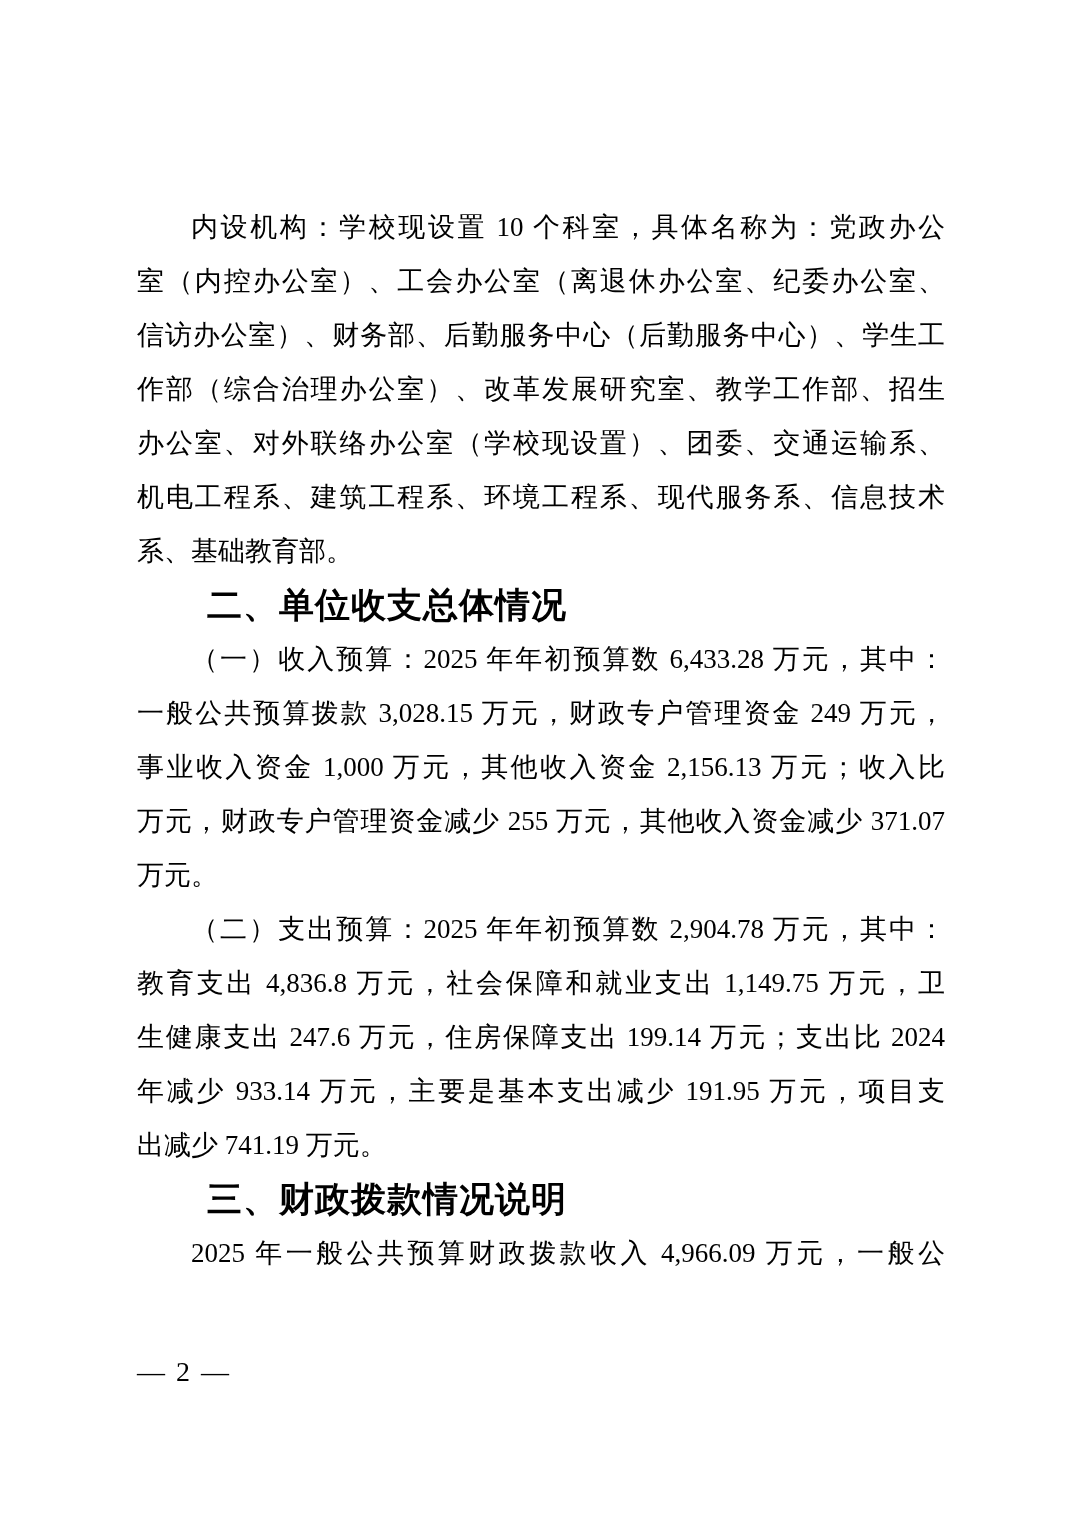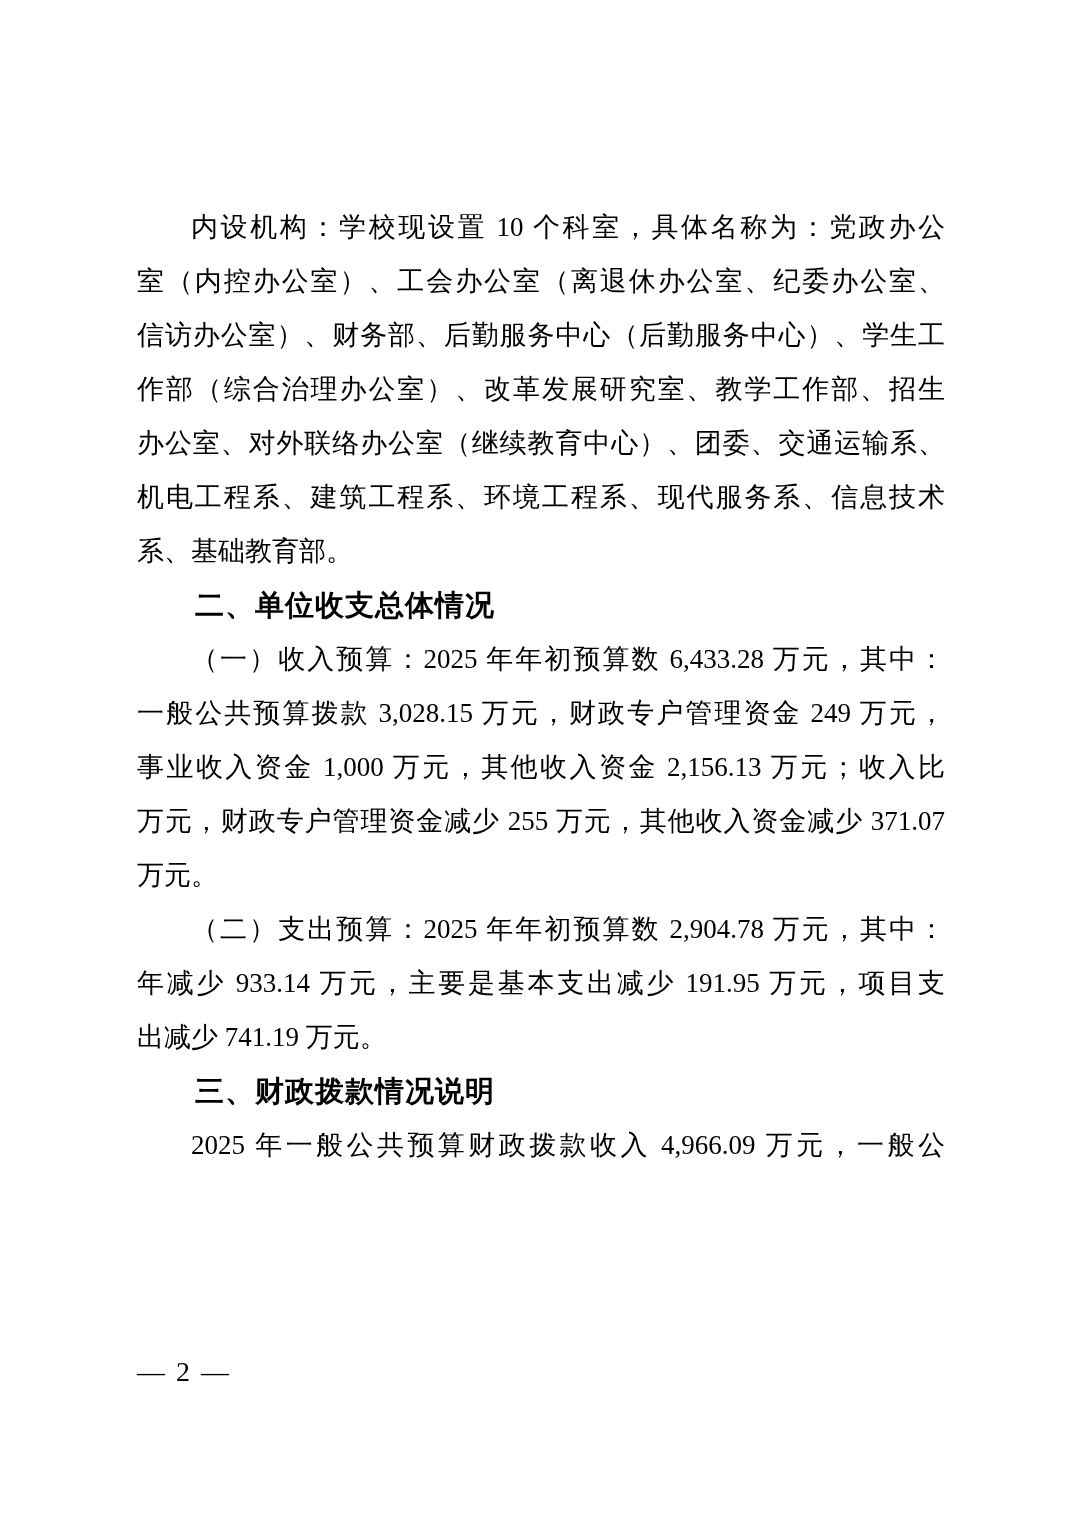--- a/index.html
+++ b/index.html
@@ -29,21 +29,21 @@
   .line {
     text-align: justify;
     text-align-last: justify;
     white-space: normal;
   }
   .line.first { text-indent: 2em; }
   .line.last { text-align-last: left; }
   .heading {
     font-family: "Liberation Sans", "DejaVu Sans", sans-serif;
     font-weight: 700;
-    font-size: 29px;
+    font-size: 35px;
     line-height: 54px;
     margin: 0;
     padding: 0;
     text-indent: 2em;
     text-align: left;
     letter-spacing: 1px;
   }
   .page-number {
     position: absolute;
     left: 137px;
@@ -58,37 +58,39 @@
 <body>
 
 <div class="page">
   <main class="content">
 
     <section class="para">
       <div class="line first">内设机构：学校现设置 10 个科室，具体名称为：党政办公</div>
       <div class="line">室（内控办公室）、工会办公室（离退休办公室、纪委办公室、</div>
       <div class="line">信访办公室）、财务部、后勤服务中心（后勤服务中心）、学生工</div>
       <div class="line">作部（综合治理办公室）、改革发展研究室、教学工作部、招生</div>
-      <div class="line">办公室、对外联络办公室（继续教育中心）、团委、交通运输系、</div>
+      <div class="line">办公室、对外联络办公室（学校现设置）、团委、交通运输系、</div>
       <div class="line">机电工程系、建筑工程系、环境工程系、现代服务系、信息技术</div>
       <div class="line last">系、基础教育部。</div>
     </section>
 
     <h2 class="heading">二、单位收支总体情况</h2>
 
     <section class="para">
       <div class="line first">（一）收入预算：2025 年年初预算数 6,433.28 万元，其中：</div>
       <div class="line">一般公共预算拨款 3,028.15 万元，财政专户管理资金 249 万元，</div>
       <div class="line">事业收入资金 1,000 万元，其他收入资金 2,156.13 万元；收入比</div>
       <div class="line">万元，财政专户管理资金减少 255 万元，其他收入资金减少 371.07</div>
       <div class="line last">万元。</div>
     </section>
 
     <section class="para">
       <div class="line first">（二）支出预算：2025 年年初预算数 2,904.78 万元，其中：</div>
+      <div class="line">教育支出 4,836.8 万元，社会保障和就业支出 1,149.75 万元，卫</div>
+      <div class="line">生健康支出 247.6 万元，住房保障支出 199.14 万元；支出比 2024</div>
       <div class="line">年减少 933.14 万元，主要是基本支出减少 191.95 万元，项目支</div>
       <div class="line last">出减少 741.19 万元。</div>
     </section>
 
     <h2 class="heading">三、财政拨款情况说明</h2>
 
     <section class="para">
       <div class="line first">2025 年一般公共预算财政拨款收入 4,966.09 万元，一般公</div>
     </section>
 

